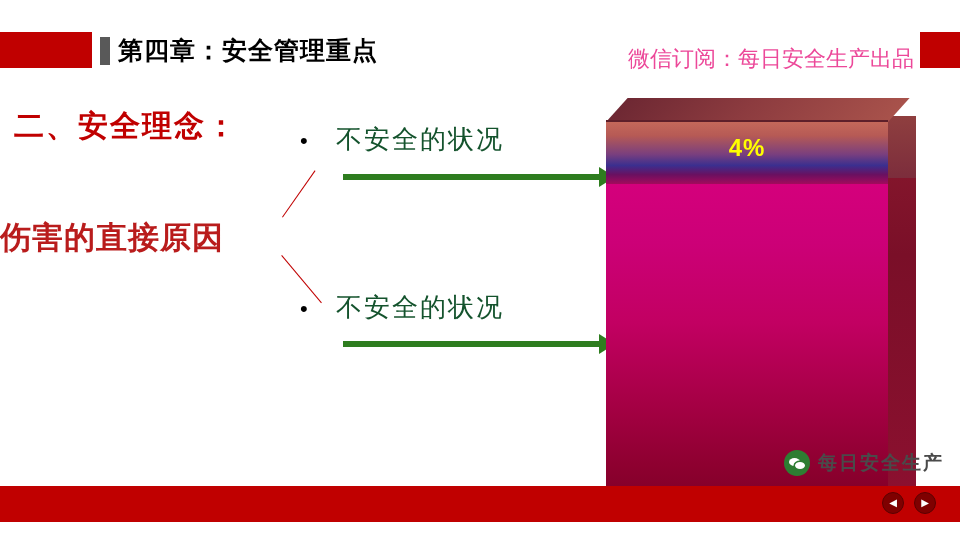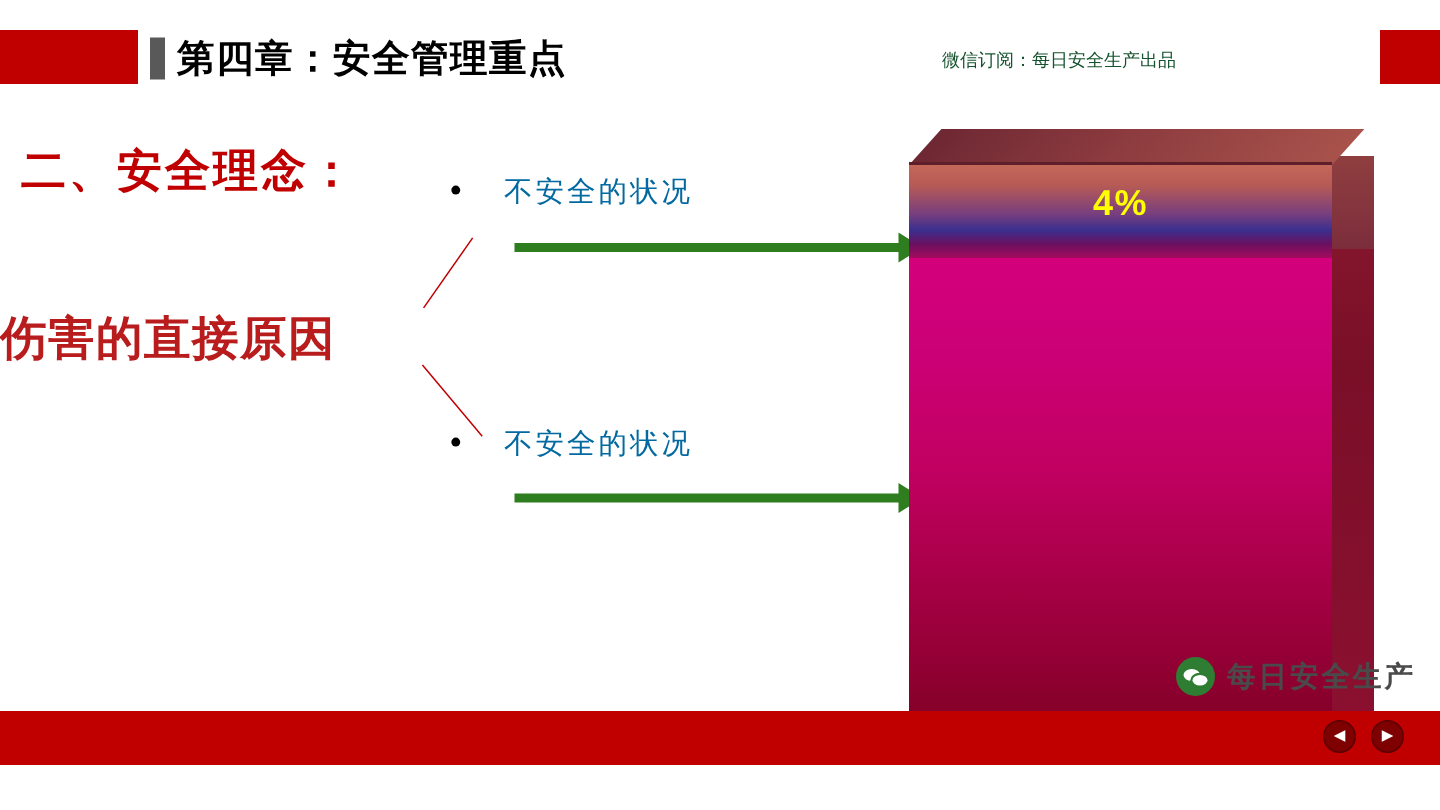--- a/index.html
+++ b/index.html
@@ -12,20 +12,21 @@
     background: #ffffff;
     font-family: "Liberation Sans", sans-serif;
     overflow: hidden;
   }
   .slide {
     position: relative;
     width: 960px;
     height: 510px;
     background: #ffffff;
     overflow: hidden;
+    margin-top: 12px;
   }
 
   
   .header-bar-left {
     position: absolute;
     left: 0;
     top: 20px;
     width: 92px;
     height: 36px;
     background: #c00000;
@@ -53,22 +54,22 @@
     font-size: 25px;
     font-weight: bold;
     color: #000000;
     letter-spacing: 1px;
     white-space: nowrap;
   }
   .header-sub {
     position: absolute;
     left: 628px;
     top: 32px;
-    font-size: 12px;
-    color: #14532d;
+    font-size: 22px;
+    color: #ec4899;
     white-space: nowrap;
   }
 
   
   .footer-bar {
     position: absolute;
     left: 0;
     bottom: 0;
     width: 960px;
     height: 36px;
@@ -127,22 +128,22 @@
     color: #000000;
     white-space: nowrap;
   }
   .bullet-dot {
     display: inline-block;
     width: 36px;
     color: #000000;
     font-size: 22px;
   }
   .bullet-text {
-    font-size: 19px;
-    color: #0369a1;
+    font-size: 26px;
+    color: #14532d;
     letter-spacing: 2px;
   }
 
   
   .conn {
     position: absolute;
     background: #c00000;
     height: 1px;
     transform-origin: 0 0;
   }

